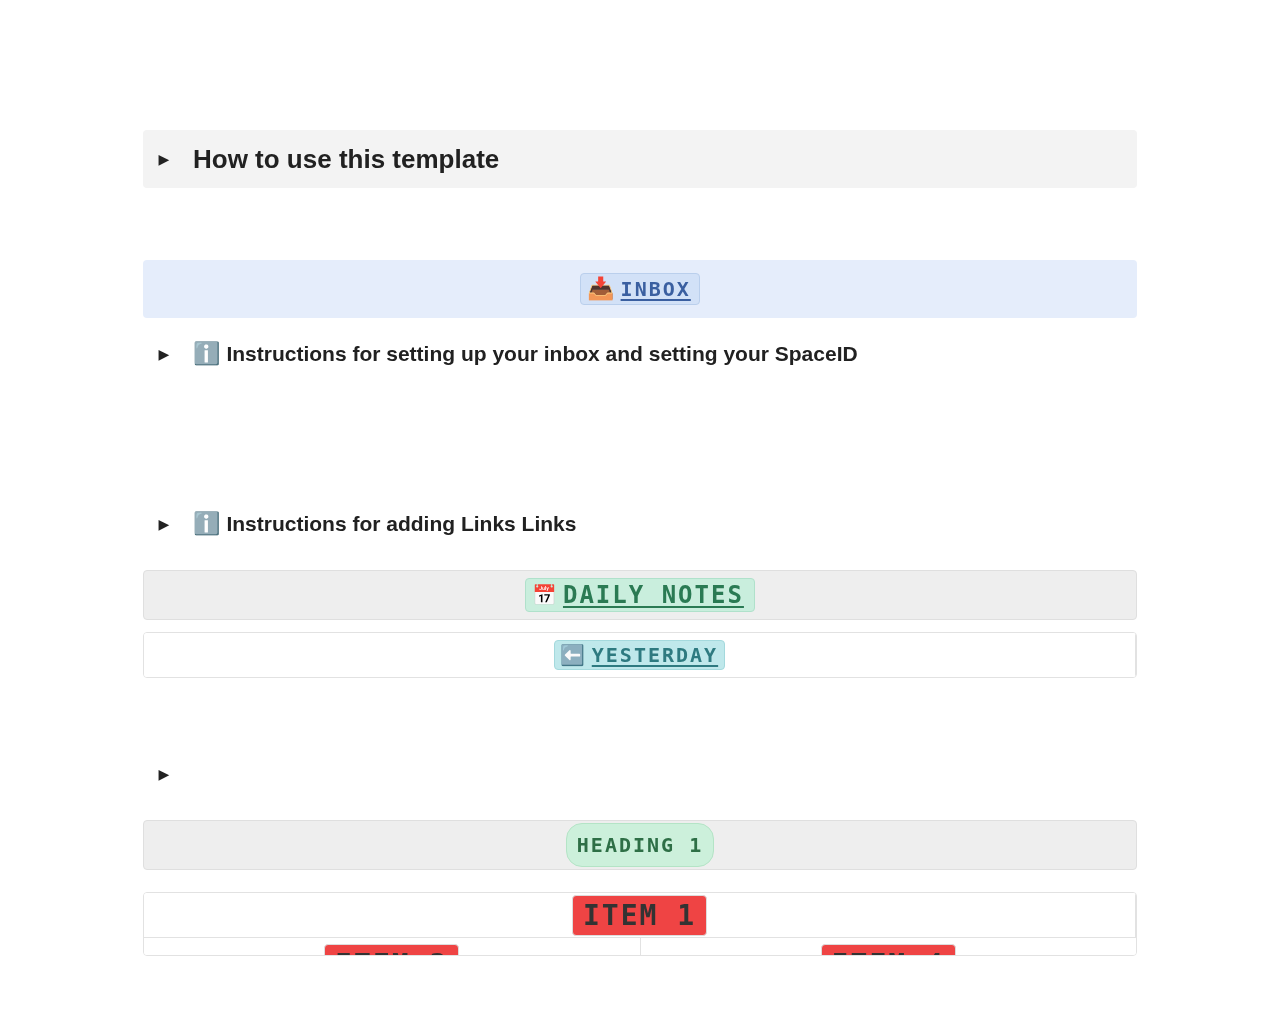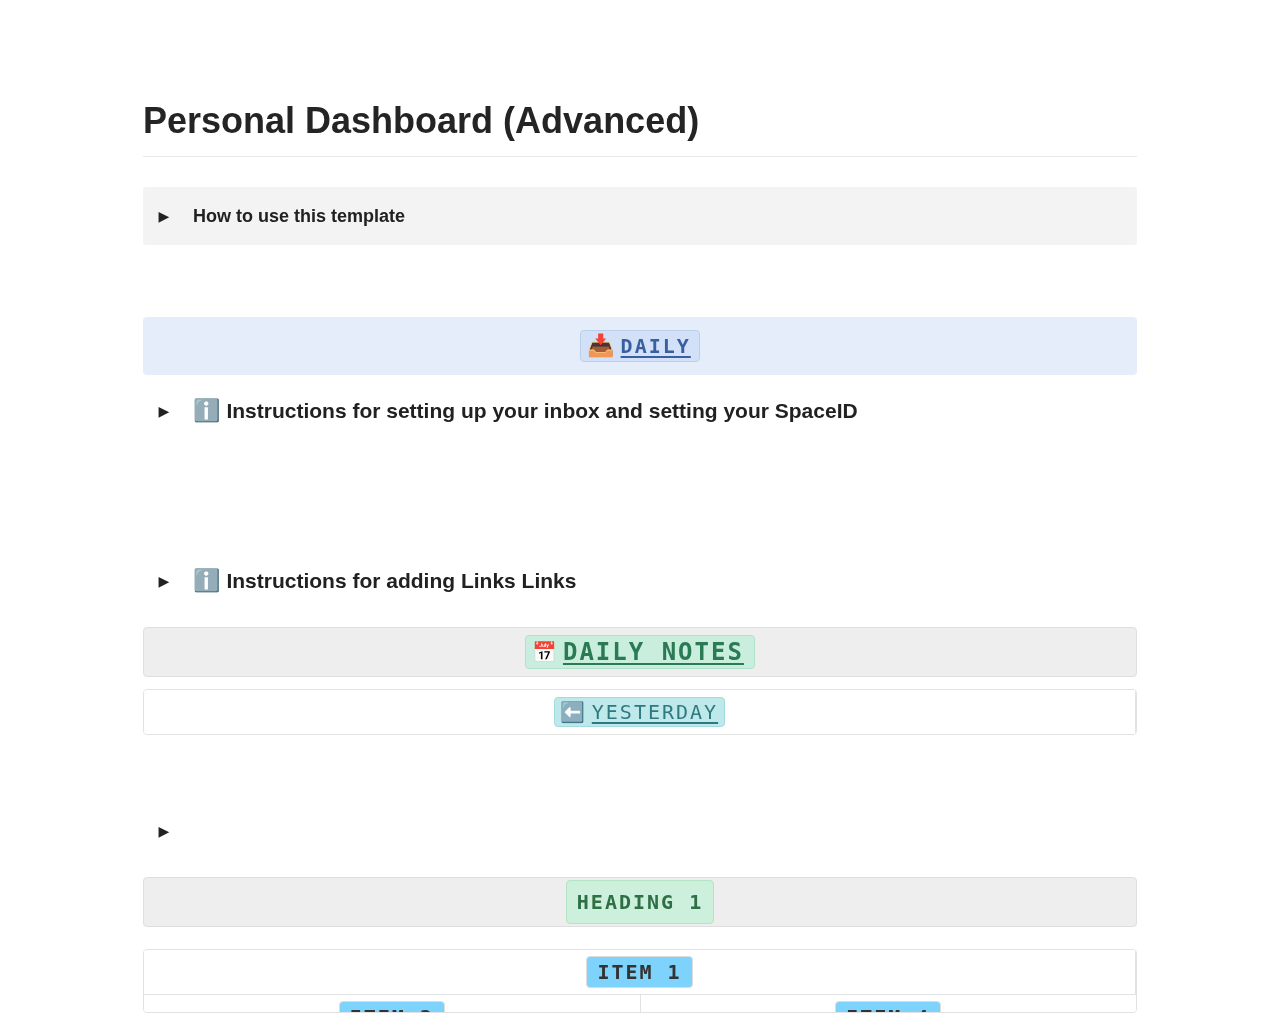--- a/index.html
+++ b/index.html
@@ -35,21 +35,21 @@
   }
   .toggle-arrow {
     font-size: 14px;
     color: #222;
     user-select: none;
     cursor: pointer;
     width: 18px;
     text-align: center;
   }
   .toggle-label {
-    font-size: 18px;
+    font-size: 26px;
     font-weight: 600;
     color: #212121;
   }
   .toggle-label.small {
     font-size: 21px;
   }
   .info-icon {
     display: inline-flex;
     align-items: center;
     font-size: 22px;
@@ -117,21 +117,21 @@
     font-size: 24px;
     font-weight: 800;
     letter-spacing: 2px;
     color: #2a7a53;
     text-decoration: underline;
     text-underline-offset: 3px;
   }
   .green-code-pill {
     background: #ccf0db;
     border: 1px solid #b4e4c6;
-    border-radius: 4px;
+    border-radius: 16px;
     padding: 9px 10px;
     font-family: "SFMono-Regular", Menlo, Consolas, monospace;
     font-size: 20px;
     font-weight: 800;
     letter-spacing: 2px;
     color: #2e6f46;
   }
 
   .two-col {
     display: flex;
@@ -156,35 +156,35 @@
     border: 1px solid #a4d9dd;
     border-radius: 4px;
     padding: 2px 6px;
     display: inline-flex;
     align-items: center;
     gap: 6px;
   }
   .teal-pill .text {
     font-family: "SFMono-Regular", Menlo, Consolas, monospace;
     font-size: 20px;
-    font-weight: 400;
+    font-weight: 700;
     letter-spacing: 2px;
     color: #2e7a80;
     text-decoration: underline;
     text-underline-offset: 3px;
   }
   .teal-pill .emoji { font-size: 20px; }
 
   .plain-code-pill {
-    background: #7dd3fc;
+    background: #ef4444;
     border: 1px solid #dddddd;
     border-radius: 4px;
     padding: 3px 10px;
     font-family: "SFMono-Regular", Menlo, Consolas, monospace;
-    font-size: 20px;
+    font-size: 28px;
     font-weight: 800;
     letter-spacing: 2px;
     color: #333;
   }
 
   .grid2 {
     border: 1px solid #e2e2e2;
     border-radius: 4px;
     overflow: hidden;
   }
@@ -206,31 +206,30 @@
     border-right: 1px solid #e2e2e2;
   }
   .grid2 .row.cutoff { height: 18px; overflow: hidden; }
   .grid2 .row.cutoff .cell { align-items: flex-start; padding-top: 6px; }
 </style>
 </head>
 <body>
 
 <div class="container">
 
-  <h1 class="page-title">Personal Dashboard (Advanced)</h1>
 
   <div class="toggle-block gray mt-30">
     <span class="toggle-arrow">▶</span>
     <span class="toggle-label">How to use this template</span>
   </div>
 
   <div class="inbox-banner mt-72">
     <span class="inbox-pill">
       <span class="emoji">📥</span>
-      <span class="text">DAILY</span>
+      <span class="text">INBOX</span>
     </span>
   </div>
 
   <div class="toggle-block mt-16">
     <span class="toggle-arrow">▶</span>
     <span class="toggle-label small">
       <span class="info-icon">ℹ️</span><span>Instructions for setting up your inbox and setting your SpaceID</span>
     </span>
   </div>
 

